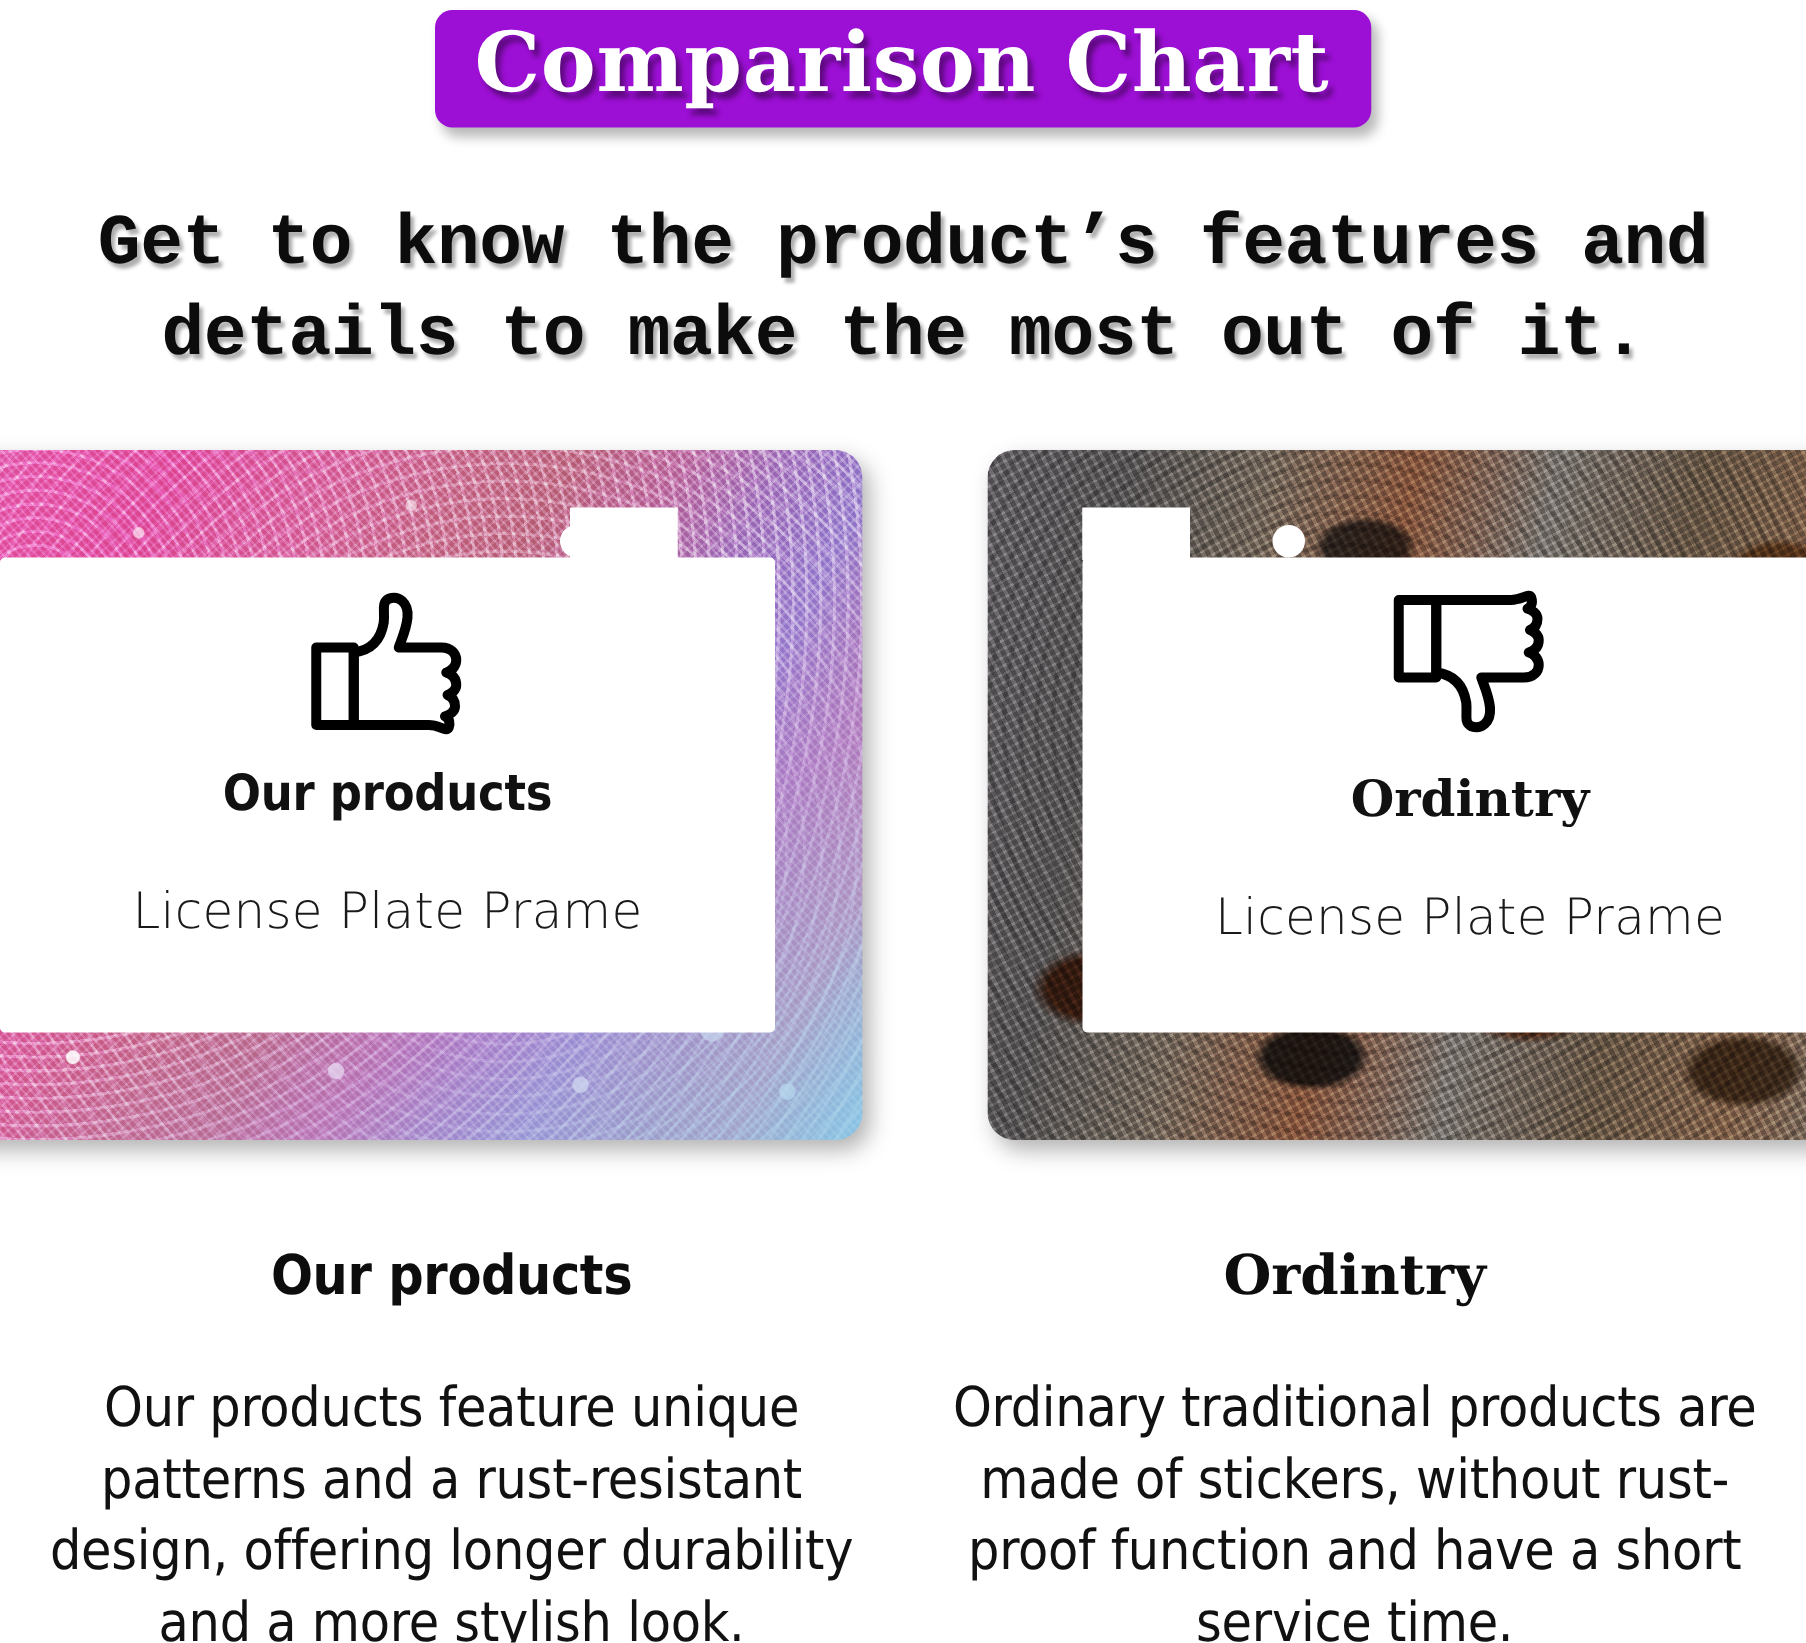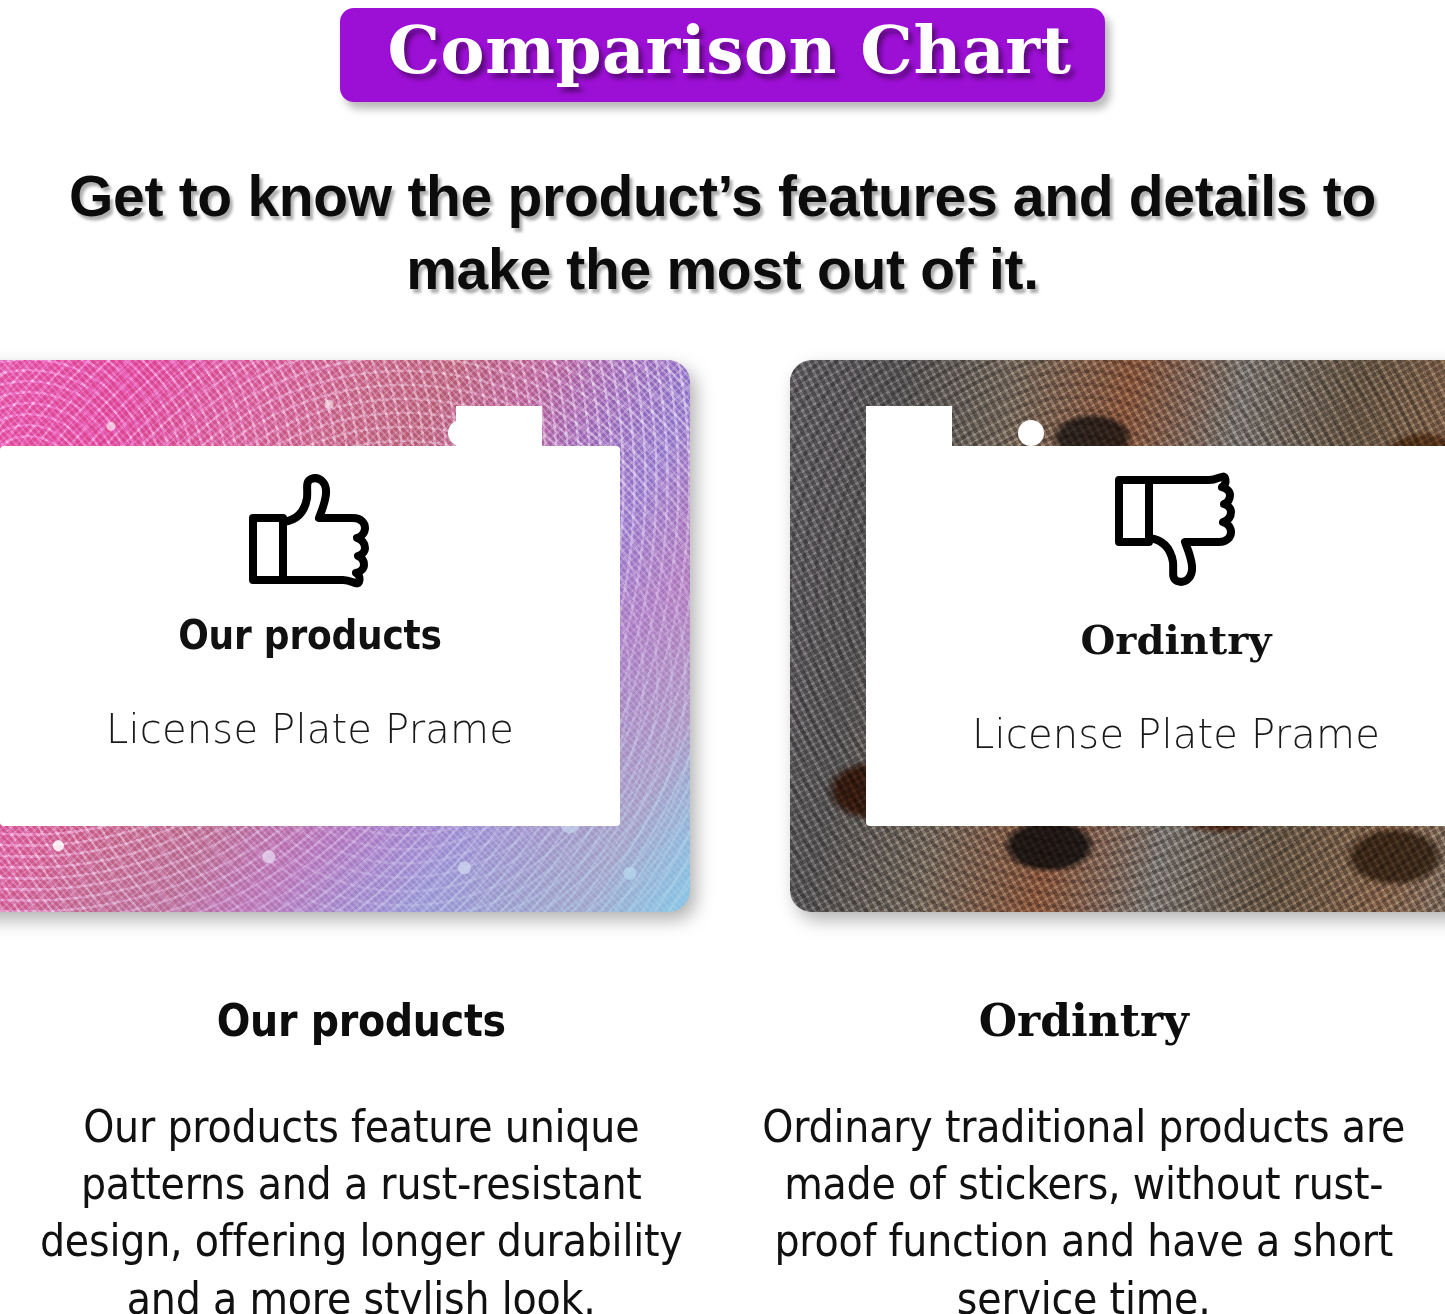--- a/index.html
+++ b/index.html
@@ -5,33 +5,33 @@
   html,body{margin:0;padding:0;}
   body{
     width:1445px;height:1314px;background:#ffffff;overflow:hidden;
     font-family:"Liberation Sans",sans-serif;position:relative;
   }
 
   
   #title-banner-wrap{position:absolute;left:0;top:8px;width:1445px;text-align:center;}
   #title-banner{
     display:inline-block;background:#9c0fd4;border-radius:14px;
-    padding:6px 34px 14px 48px;
+    padding:6px 34px 14px 32px;
     box-shadow:5px 7px 9px rgba(0,0,0,.28);
   }
   #title-text{
     font-family:"DejaVu Serif","Liberation Serif",serif;font-weight:700;
     font-size:66px;line-height:1.12;color:#ffffff;letter-spacing:.5px;
     text-shadow:4px 5px 4px rgba(0,0,0,.40);white-space:nowrap;
   }
 
   
   #subtitle{
     position:absolute;left:0;top:160px;width:1445px;text-align:center;
-    font-family:Liberation Sans, sans-serif;
+    font-family:Liberation Mono, monospace;
     font-weight:700;font-size:57px;line-height:1.28;color:#0c0c0c;
     letter-spacing:-.3px;
     text-shadow:3px 4px 3px rgba(0,0,0,.32);
     padding:0 60px;box-sizing:border-box;
   }
 
   
   #frames-row{position:absolute;left:0;top:352px;width:1445px;height:570px;}
 
   .frame{

